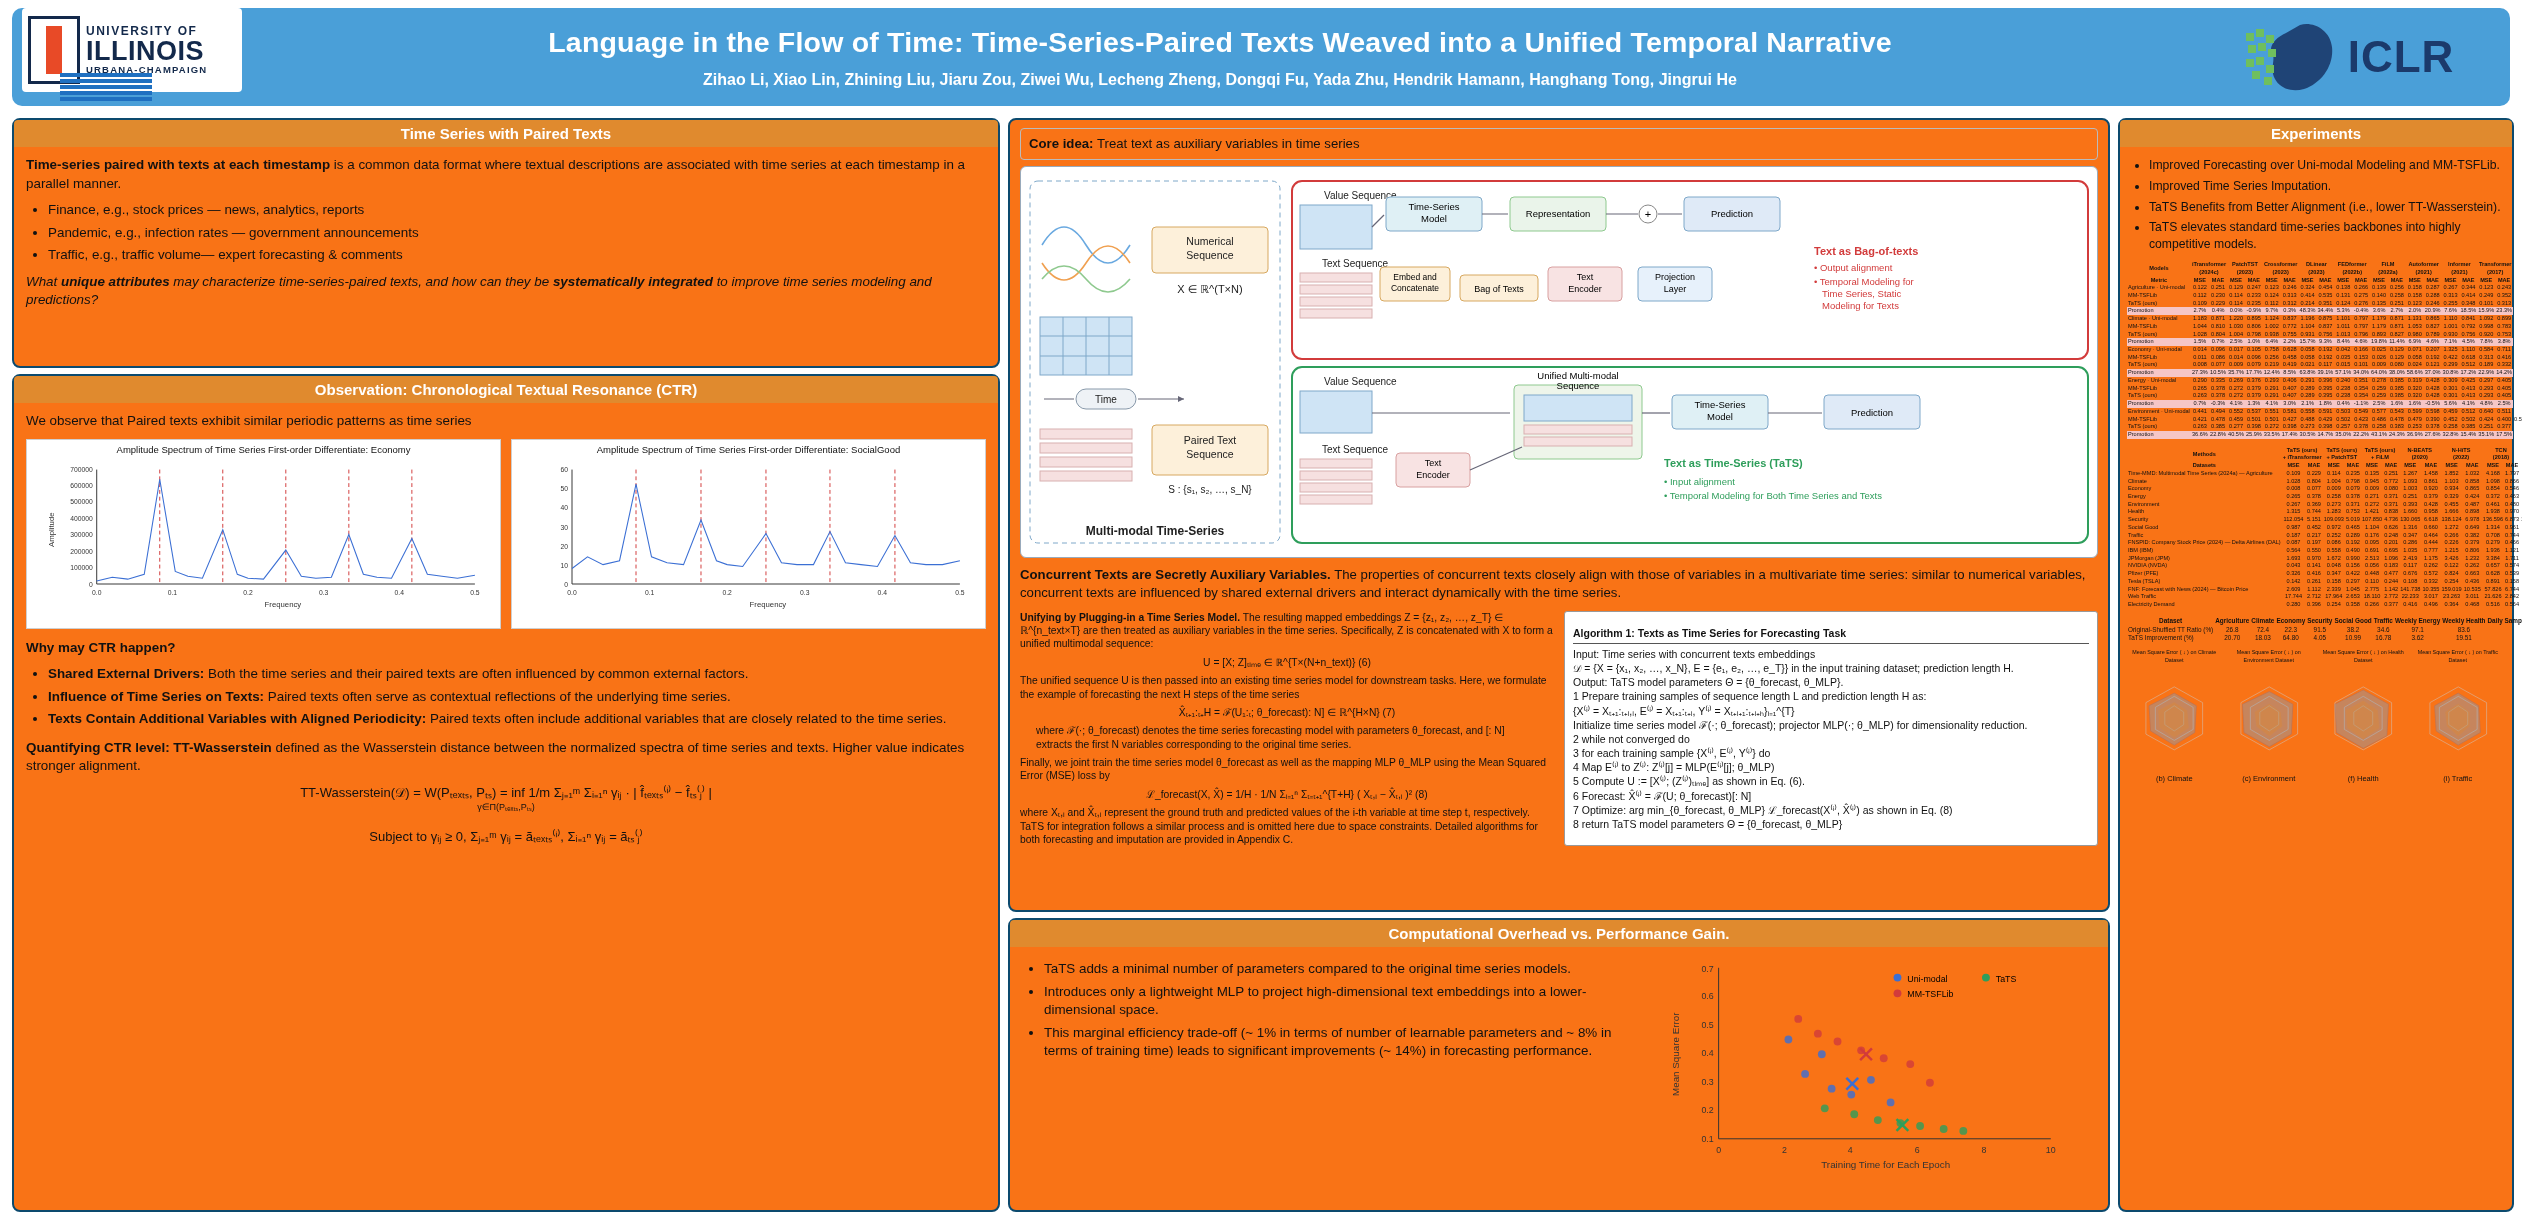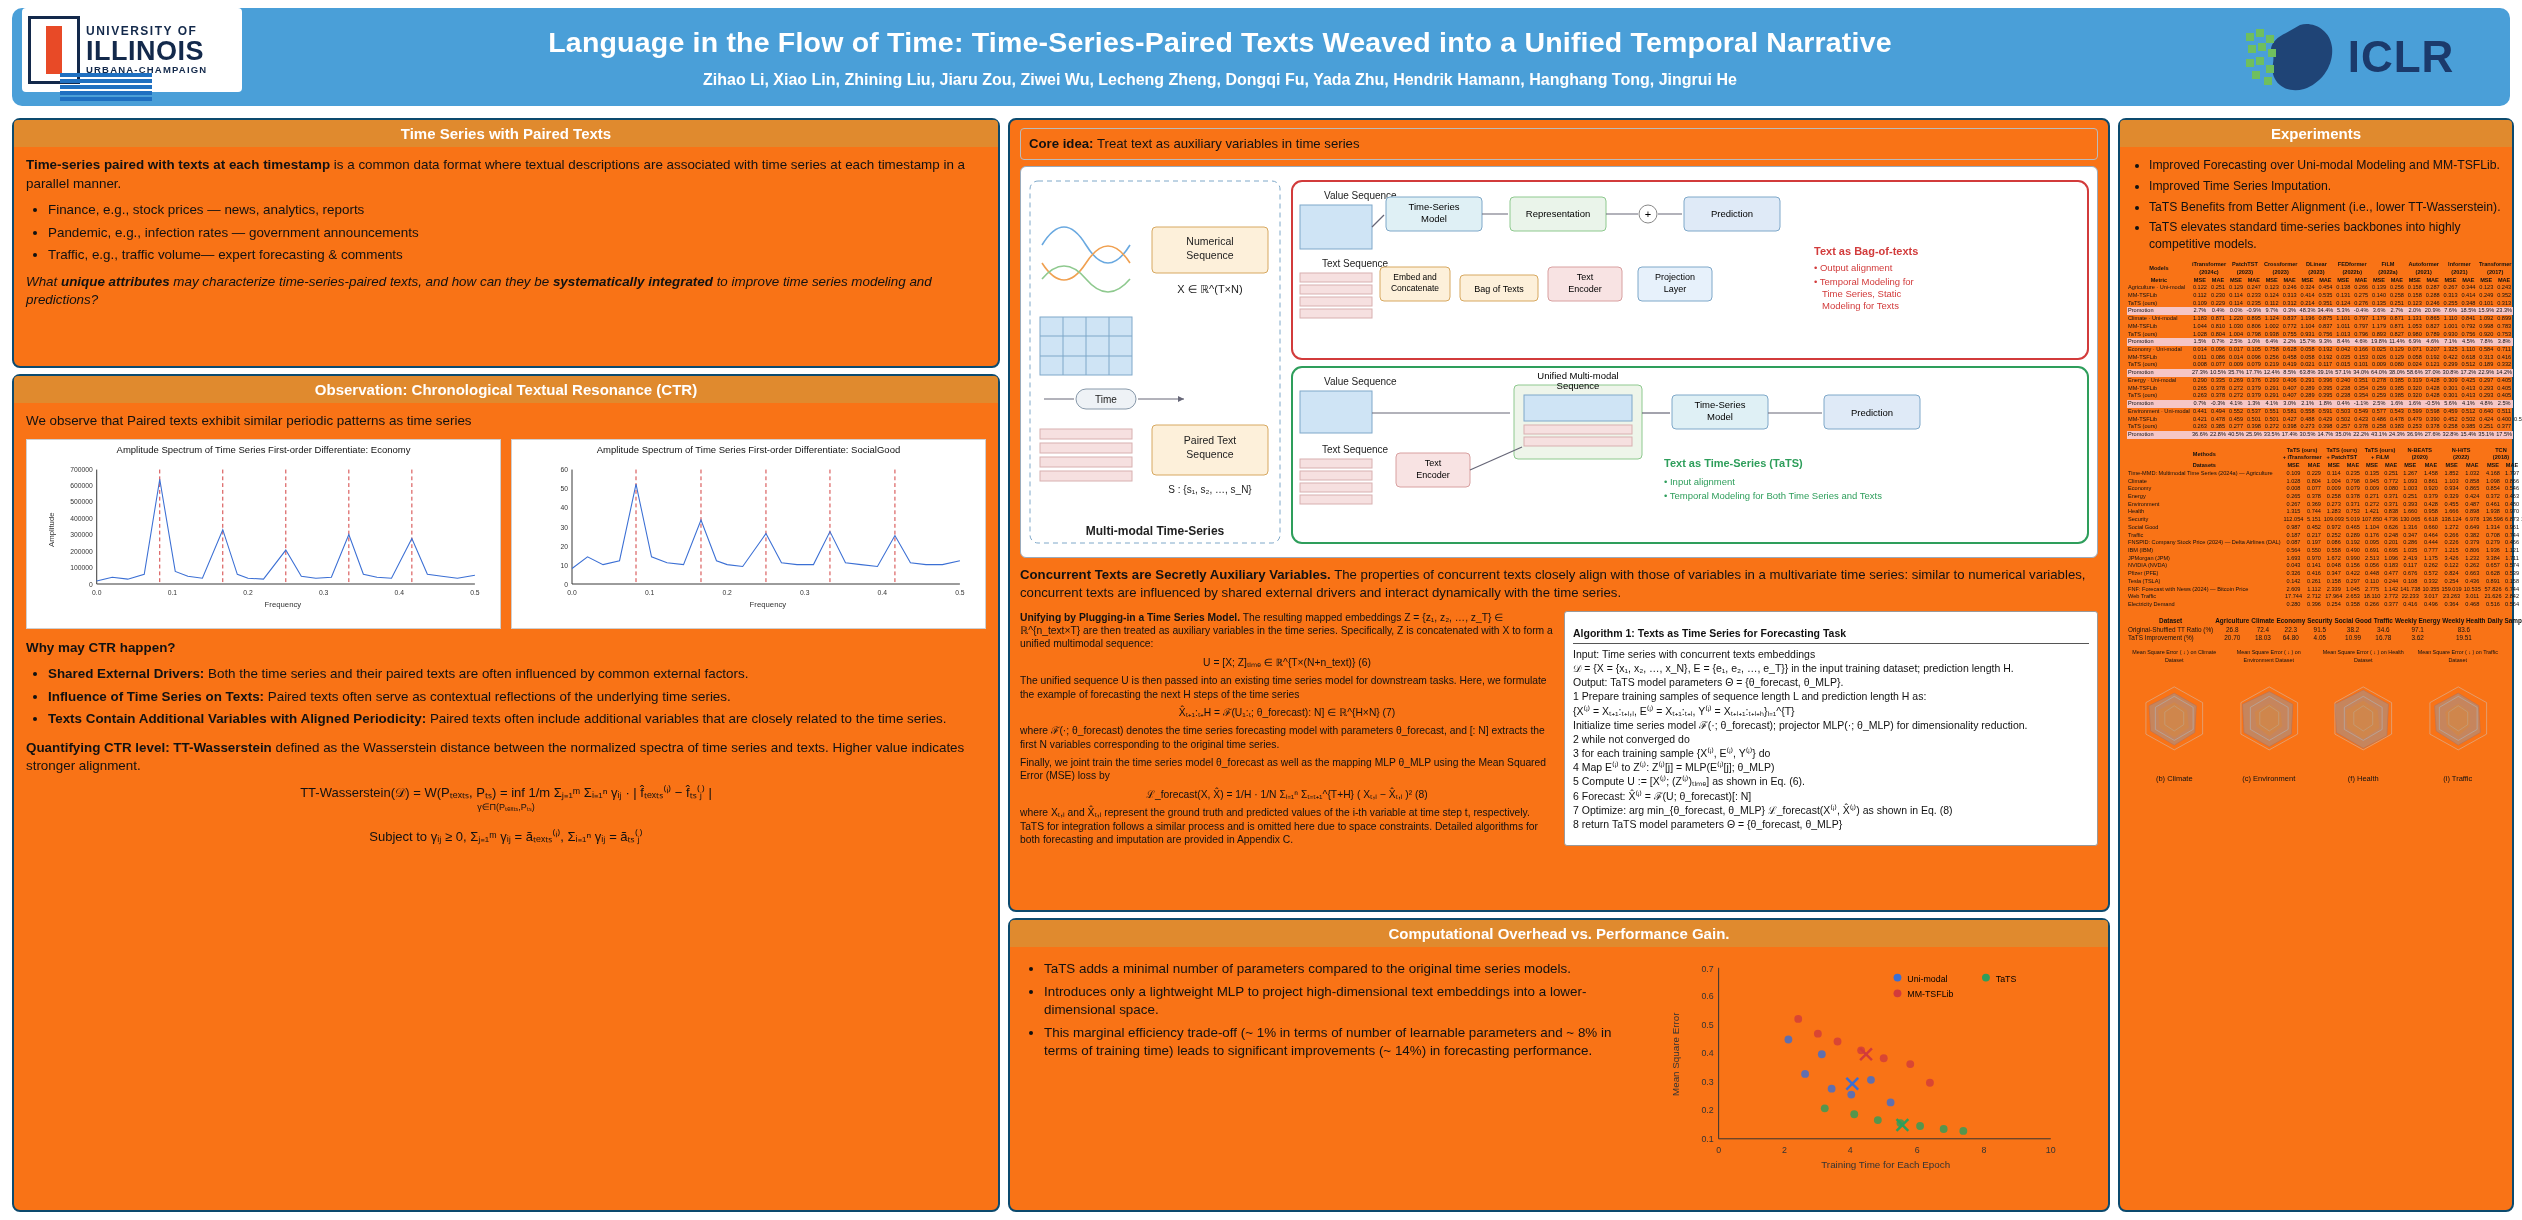--- a/index.html
+++ b/index.html
@@ -393,21 +393,21 @@
       <p style="font-size:13.2px;margin-top:4px;">
         <b>Concurrent Texts are Secretly Auxiliary Variables.</b><span> The properties of concurrent texts closely align with those of variables in a multivariate time series: similar to numerical variables, concurrent texts are influenced by shared external drivers and interact dynamically with the time series.</span>
       </p>
 
       <div style="display:flex;gap:10px;margin-top:6px;">
         <div style="flex:1;font-size:10.3px;line-height:1.3;">
           <p style="margin:0 0 5px 0;"><b>Unifying by Plugging-in a Time Series Model.</b><span> The resulting mapped embeddings Z = {z₁, z₂, …, z_T} ∈ ℝ^{n_text×T} are then treated as auxiliary variables in the time series. Specifically, Z is concatenated with X to form a unified multimodal sequence:</span></p>
           <div class="center">U = [X; Z]ₜᵢₘₑ ∈ ℝ^{T×(N+n_text)}     (6)</div>
           <p style="margin:5px 0;">The unified sequence U is then passed into an existing time series model for downstream tasks. Here, we formulate the example of forecasting the next H steps of the time series</p>
           <div class="center">X̂ₜ₊₁:ₜ₊H = ℱ(U₁:ₜ; θ_forecast): N] ∈ ℝ^{H×N}     (7)</div>
-          <p style="margin:5px 0;">where ℱ(·; θ_forecast) denotes the time series forecasting model with parameters θ_forecast, and [: N] extracts the first N variables corresponding to the original time series.</p>
+          <p style="margin:5px 16px;">where ℱ(·; θ_forecast) denotes the time series forecasting model with parameters θ_forecast, and [: N] extracts the first N variables corresponding to the original time series.</p>
           <p style="margin:5px 0;">Finally, we joint train the time series model θ_forecast as well as the mapping MLP θ_MLP using the Mean Squared Error (MSE) loss by</p>
           <div class="center">ℒ_forecast(X, X̂) = 1/H · 1/N Σᵢ₌₁ⁿ Σₜ₌ₜ₊₁^{T+H} ( Xₜ,ᵢ − X̂ₜ,ᵢ )²     (8)</div>
           <p style="margin:5px 0 0 0;">where Xₜ,ᵢ and X̂ₜ,ᵢ represent the ground truth and predicted values of the i-th variable at time step t, respectively. TaTS for integration follows a similar process and is omitted here due to space constraints. Detailed algorithms for both forecasting and imputation are provided in Appendix C.</p>
         </div>
 
         <div style="flex:1;">
           <div class="eqbox">
             <div style="border-bottom:1px solid #555;padding-bottom:3px;margin-bottom:3px;font-weight:bold;">Algorithm 1: Texts as Time Series for Forecasting Task</div>
             <div>Input: Time series with concurrent texts embeddings</div>
             <div>  𝒟 = {X = {x₁, x₂, …, x_N}, E = {e₁, e₂, …, e_T}} in the input training dataset; prediction length H.</div>

